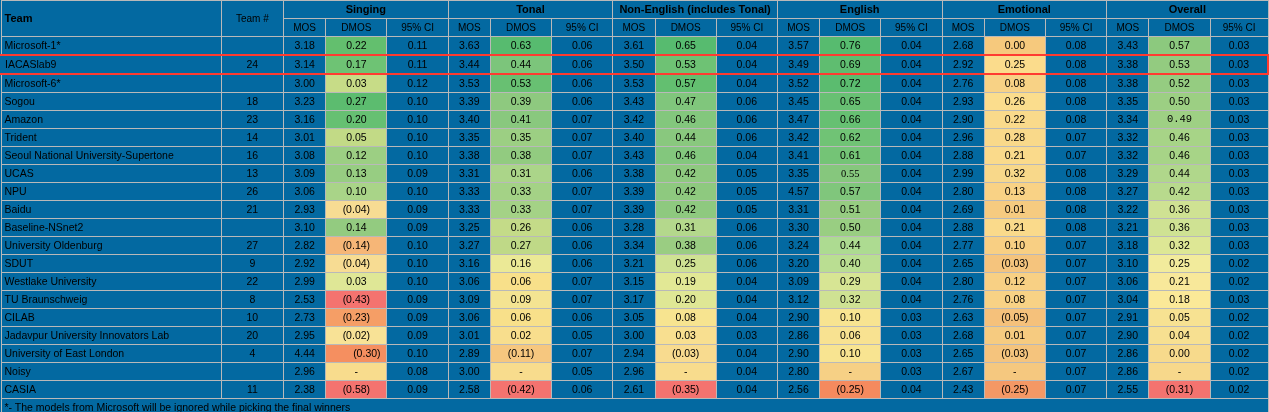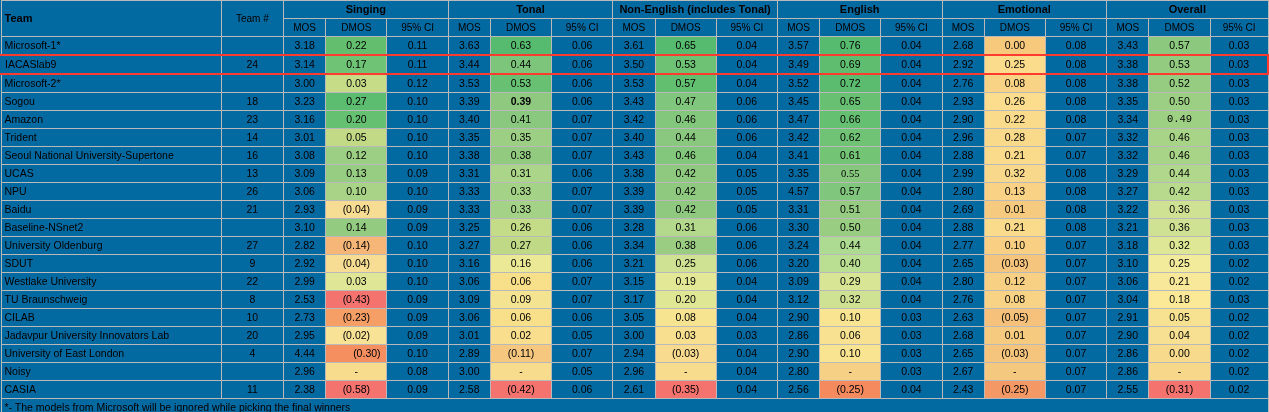--- a/index.html
+++ b/index.html
@@ -116,21 +116,21 @@
           <td class="dmos" style="background: rgb(95, 189, 112);">0.69</td>
           <td>0.04</td>
           <td>2.92</td>
           <td class="dmos" style="background: rgb(251, 220, 140);">0.25</td>
           <td>0.08</td>
           <td>3.38</td>
           <td class="dmos" style="background: rgb(147, 203, 128);">0.53</td>
           <td>0.03</td>
         </tr>
         <tr>
-          <td class="team-col">Microsoft-2*</td>
+          <td class="team-col">Microsoft-6*</td>
           <td class="teamnum-col"></td>
           <td>3.00</td>
           <td class="dmos" style="background: rgb(199, 220, 135);">0.03</td>
           <td>0.12</td>
           <td>3.53</td>
           <td class="dmos" style="background: rgb(104, 192, 114);">0.53</td>
           <td>0.06</td>
           <td>3.53</td>
           <td class="dmos" style="background: rgb(99, 191, 112);">0.57</td>
           <td>0.04</td>
@@ -144,21 +144,21 @@
           <td class="dmos" style="background: rgb(149, 204, 129);">0.52</td>
           <td>0.03</td>
         </tr>
         <tr>
           <td class="team-col">Sogou</td>
           <td class="teamnum-col">18</td>
           <td>3.23</td>
           <td class="dmos" style="background: rgb(92, 188, 111);">0.27</td>
           <td>0.10</td>
           <td>3.39</td>
-          <td class="dmos" style="background: rgb(142, 201, 127); font-weight: bold;">0.39</td>
+          <td class="dmos" style="background: rgb(142, 201, 127);">0.39</td>
           <td>0.06</td>
           <td>3.43</td>
           <td class="dmos" style="background: rgb(128, 198, 124);">0.47</td>
           <td>0.06</td>
           <td>3.45</td>
           <td class="dmos" style="background: rgb(104, 192, 115);">0.65</td>
           <td>0.04</td>
           <td>2.93</td>
           <td class="dmos" style="background: rgb(251, 221, 141);">0.26</td>
           <td>0.08</td>

